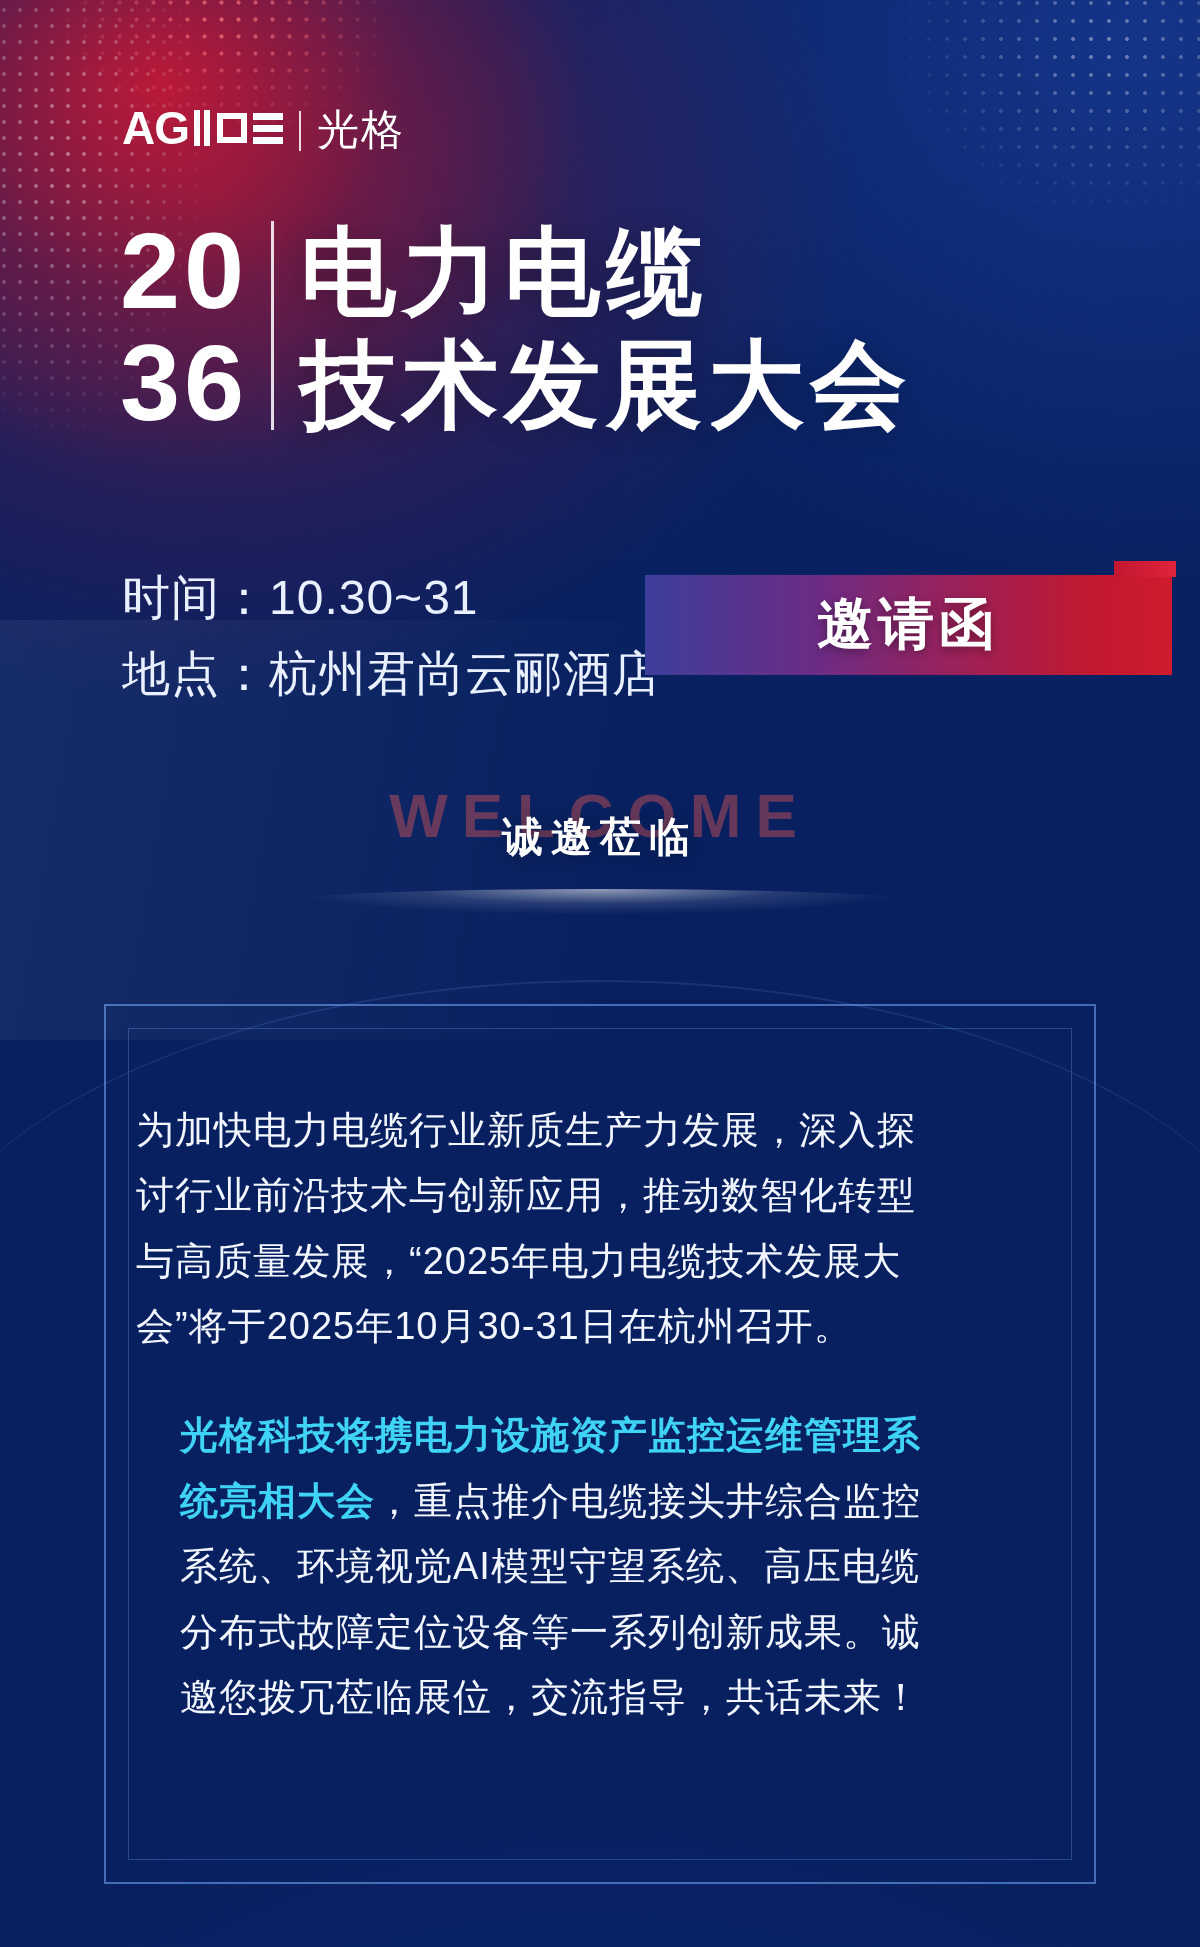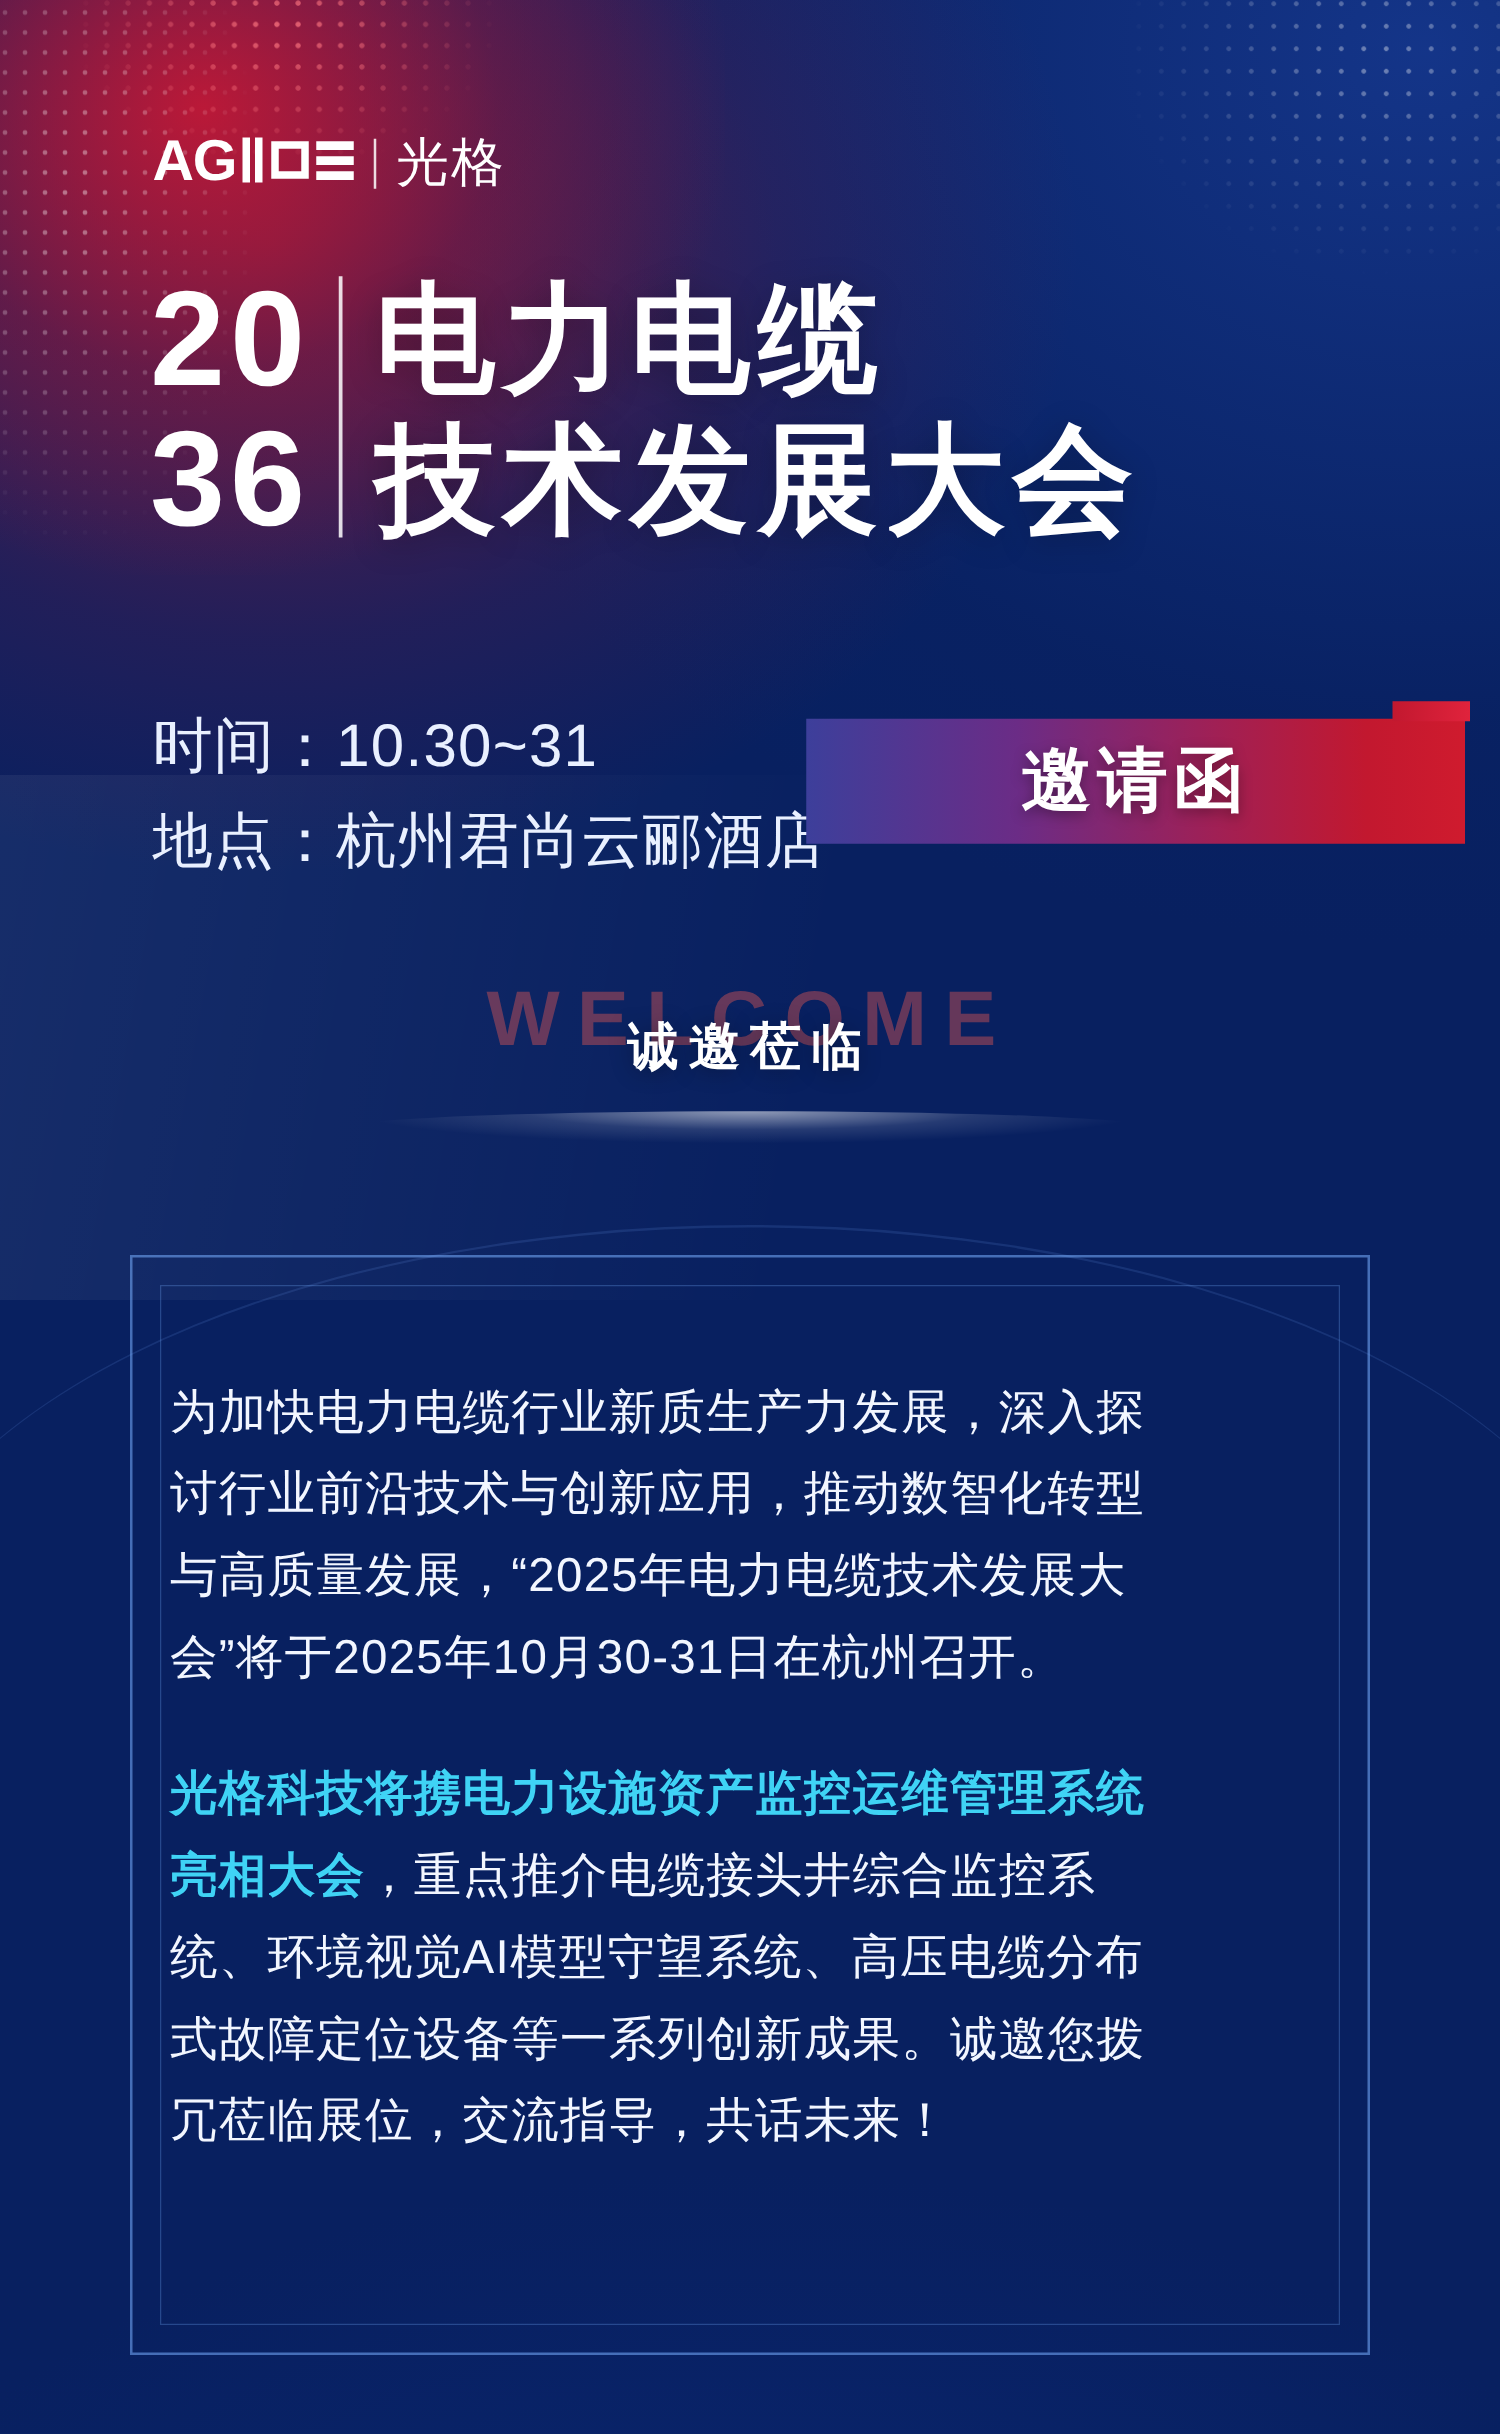--- a/index.html
+++ b/index.html
@@ -253,21 +253,21 @@
   .card-body {
     position: absolute;
     left: 136px; top: 1098px;
     width: 810px;
     color: #f2f6ff;
     font-size: 38px;
     line-height: 1.72;
     letter-spacing: 1px;
   }
   .card-body p { margin: 0 0 44px 0; }
-  .card-body p:last-child { margin-bottom: 0; }
+  .card-body p:last-child { margin-bottom: 0; margin-left: 44px; }
   .hl {
     color: #3fd3f5;
     font-weight: 700;
   }
 </style>
 </head>
 <body>
 
 <div class="poster">
 

